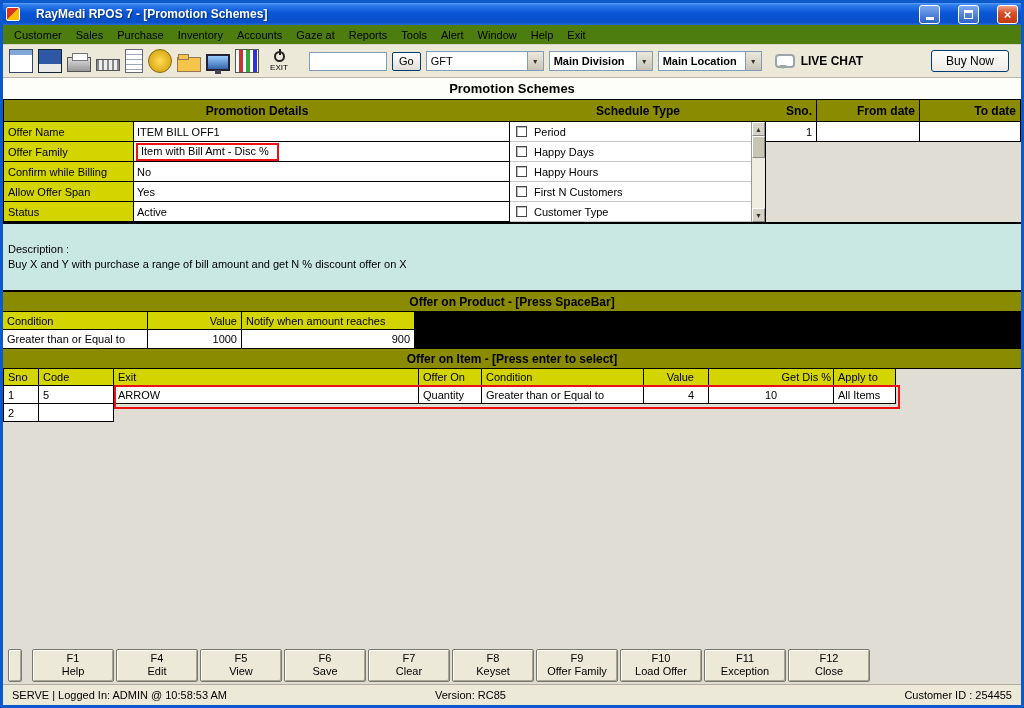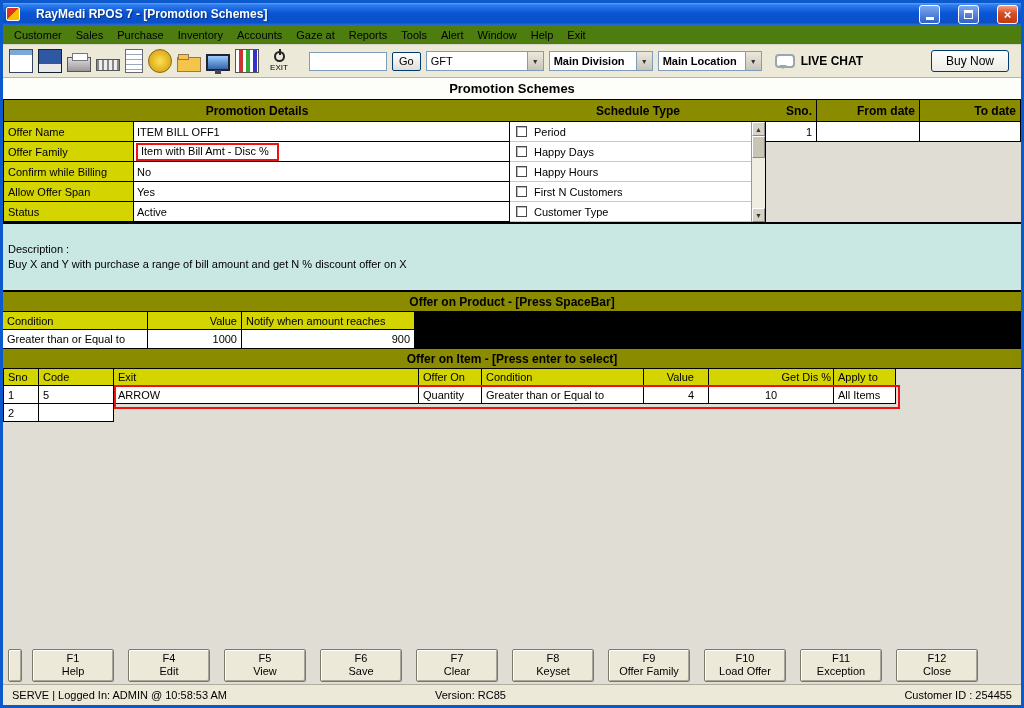--- a/index.html
+++ b/index.html
@@ -366,21 +366,21 @@
 
           </div>
         </div>
     </div>
   </div>
 
   <div class="filler"></div>
 
   <div class="fkeys">
     <span class="stub"></span>
-    <span style="display:flex;gap:14px;">
+    <span style="display:flex;gap:2px;">
 
         <span class="fkey">
           <span>F1</span>
           <span>Help</span>
         </span>
 
         <span class="fkey">
           <span>F4</span>
           <span>Edit</span>
         </span>

